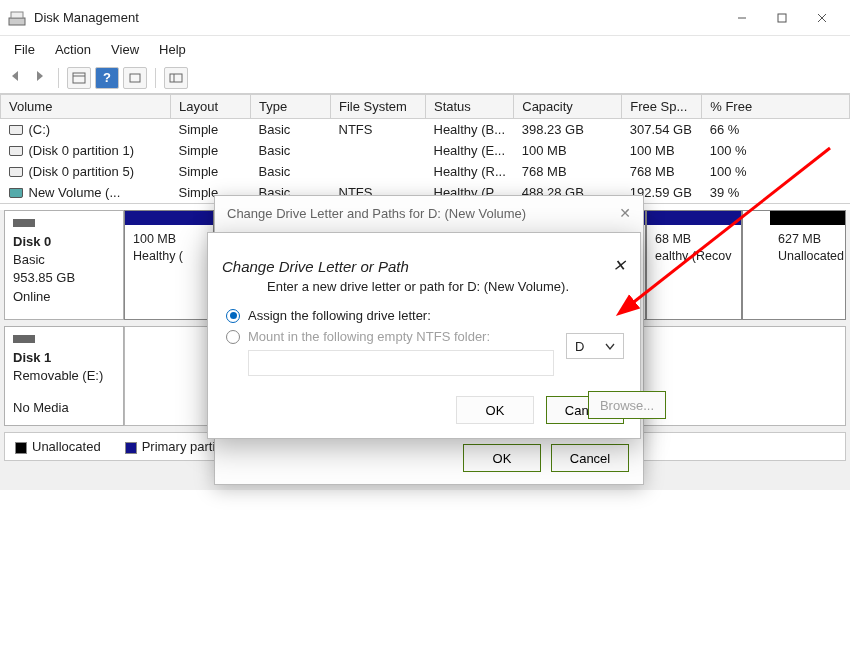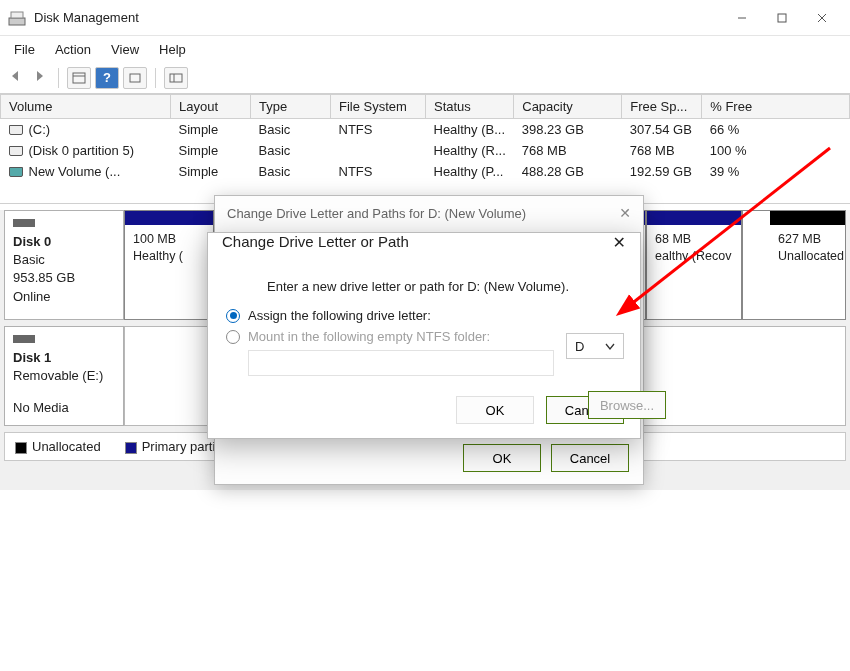--- a/index.html
+++ b/index.html
@@ -42,21 +42,21 @@
   .legend .sw{width:12px;height:12px;display:inline-block;margin-right:5px;border:1px solid #888;vertical-align:middle;}
   .sw.black{background:#000;}
   .sw.blue{background:#11118b;}
   
   .backdialog { position:absolute; left:214px; top:195px; width:430px; height:290px; background:#fdfdfd; border:1px solid #bbb; box-shadow:0 4px 18px rgba(0,0,0,0.25);}
   .dlghdr { height:34px; display:flex; align-items:center; padding:0 12px; color:#666;}
   .dlgclose{margin-left:auto; font-size:14px; color:#888;}
   .backdialog .btnrow{position:absolute; right:14px; bottom:12px; display:flex; gap:10px;}
   .btn { min-width:78px; height:28px; border:1px solid #4d7c0f; background:#fafafa; font-size:13px;}
   .frontdialog { position:absolute; left:207px; top:232px; width:434px; background:#fff; border:1px solid #bbb; box-shadow:0 8px 28px rgba(0,0,0,0.30); padding-bottom:14px;}
-  .frontdialog .fhdr{height:42px; display:flex; align-items:flex-start; padding:0 14px; font-size:15px;}
+  .frontdialog .fhdr{height:42px; display:flex; align-items:flex-end; padding:0 14px; font-size:15px;font-style:italic;}
   .frontdialog .fhdr .x{margin-left:auto; font-size:16px;}
   .frontdialog .body{padding:4px 18px 0 18px;}
   .frontdialog .instr{font-size:13px; margin-bottom:14px;margin-left:41px;}
   .radiorow{display:flex; align-items:center; gap:8px; margin:6px 0; font-size:13px;}
   .radio{width:14px; height:14px; border:1.5px solid #888; border-radius:50%; display:inline-flex; align-items:center; justify-content:center;}
   .radio.on{border-color:#0067c0;}
   .radio.on::after{content:''; width:7px; height:7px; background:#0067c0; border-radius:50%;}
   .disabled{color:#a0a0a0;}
   .letterselect{position:absolute; right:16px; top:100px; width:58px; height:26px; border:1px solid #c8c8c8; display:flex; align-items:center; padding:0 8px; justify-content:space-between;}
   .folderinput{width:306px; height:26px; border:1px solid #e2e2e2; margin:6px 0 0 22px;}
@@ -154,20 +154,33 @@
             <span class="driveicon"></span>
             <span>(C:)</span>
           </td>
           <td>Simple</td>
           <td>Basic</td>
           <td>NTFS</td>
           <td>Healthy (B...</td>
           <td>398.23 GB</td>
           <td>307.54 GB</td>
           <td>66 %</td>
+        </tr>
+        <tr>
+          <td class="volname">
+            <span class="driveicon"></span>
+            <span>(Disk 0 partition 1)</span>
+          </td>
+          <td>Simple</td>
+          <td>Basic</td>
+          <td></td>
+          <td>Healthy (E...</td>
+          <td>100 MB</td>
+          <td>100 MB</td>
+          <td>100 %</td>
         </tr>
         <tr>
           <td class="volname">
             <span class="driveicon"></span>
             <span>(Disk 0 partition 5)</span>
           </td>
           <td>Simple</td>
           <td>Basic</td>
           <td></td>
           <td>Healthy (R...</td>

